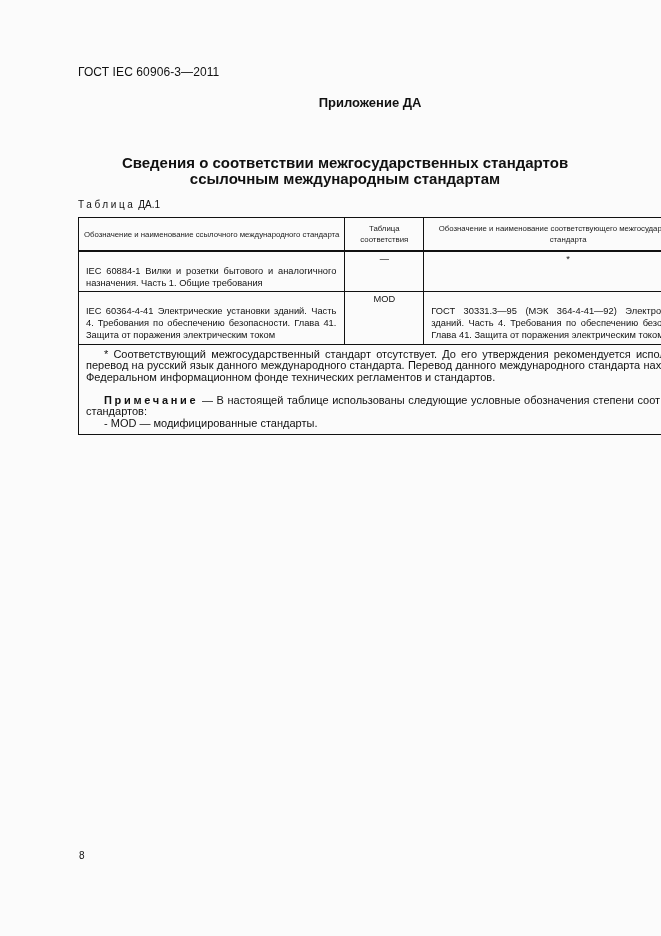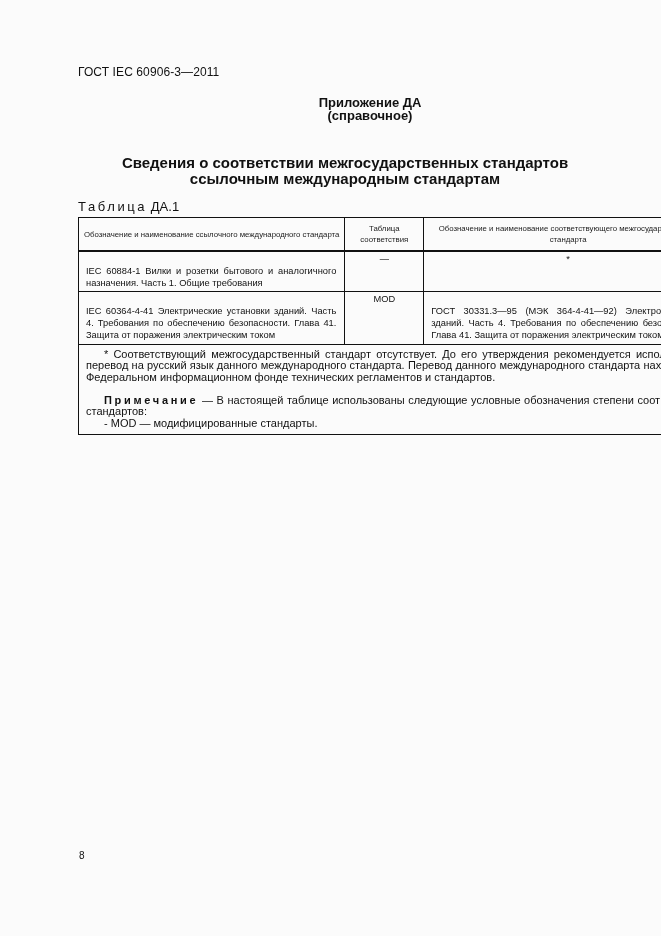--- a/index.html
+++ b/index.html
@@ -40,21 +40,21 @@
       text-align: center;
       top: 155px;
       font-size: 15px;
       font-weight: bold;
       line-height: 16px;
     }
     .table-caption {
       position: absolute;
       left: 78px;
       top: 199px;
-      font-size: 13px;
+      font-size: 10px;
     }
     .table-caption .spaced {
       letter-spacing: 2.6px;
     }
     table.std {
       position: absolute;
       left: 78px;
       top: 217px;
       width: 635px;
       border-collapse: collapse;
@@ -123,21 +123,20 @@
       font-size: 10px;
     }
   </style>
 </head>
 <body>
 
 <div class="doc-code">ГОСТ IEC 60906-3—2011</div>
 
 <div class="annex">
   <div>Приложение ДА</div>
-  <div>(справочное)</div>
 </div>
 
 <div class="annex-title">
   <div>Сведения о соответствии межгосударственных стандартов</div>
   <div>ссылочным международным стандартам</div>
 </div>
 
 <div class="table-caption">
   <span class="spaced">Таблица</span>
   <span>ДА.1</span>

